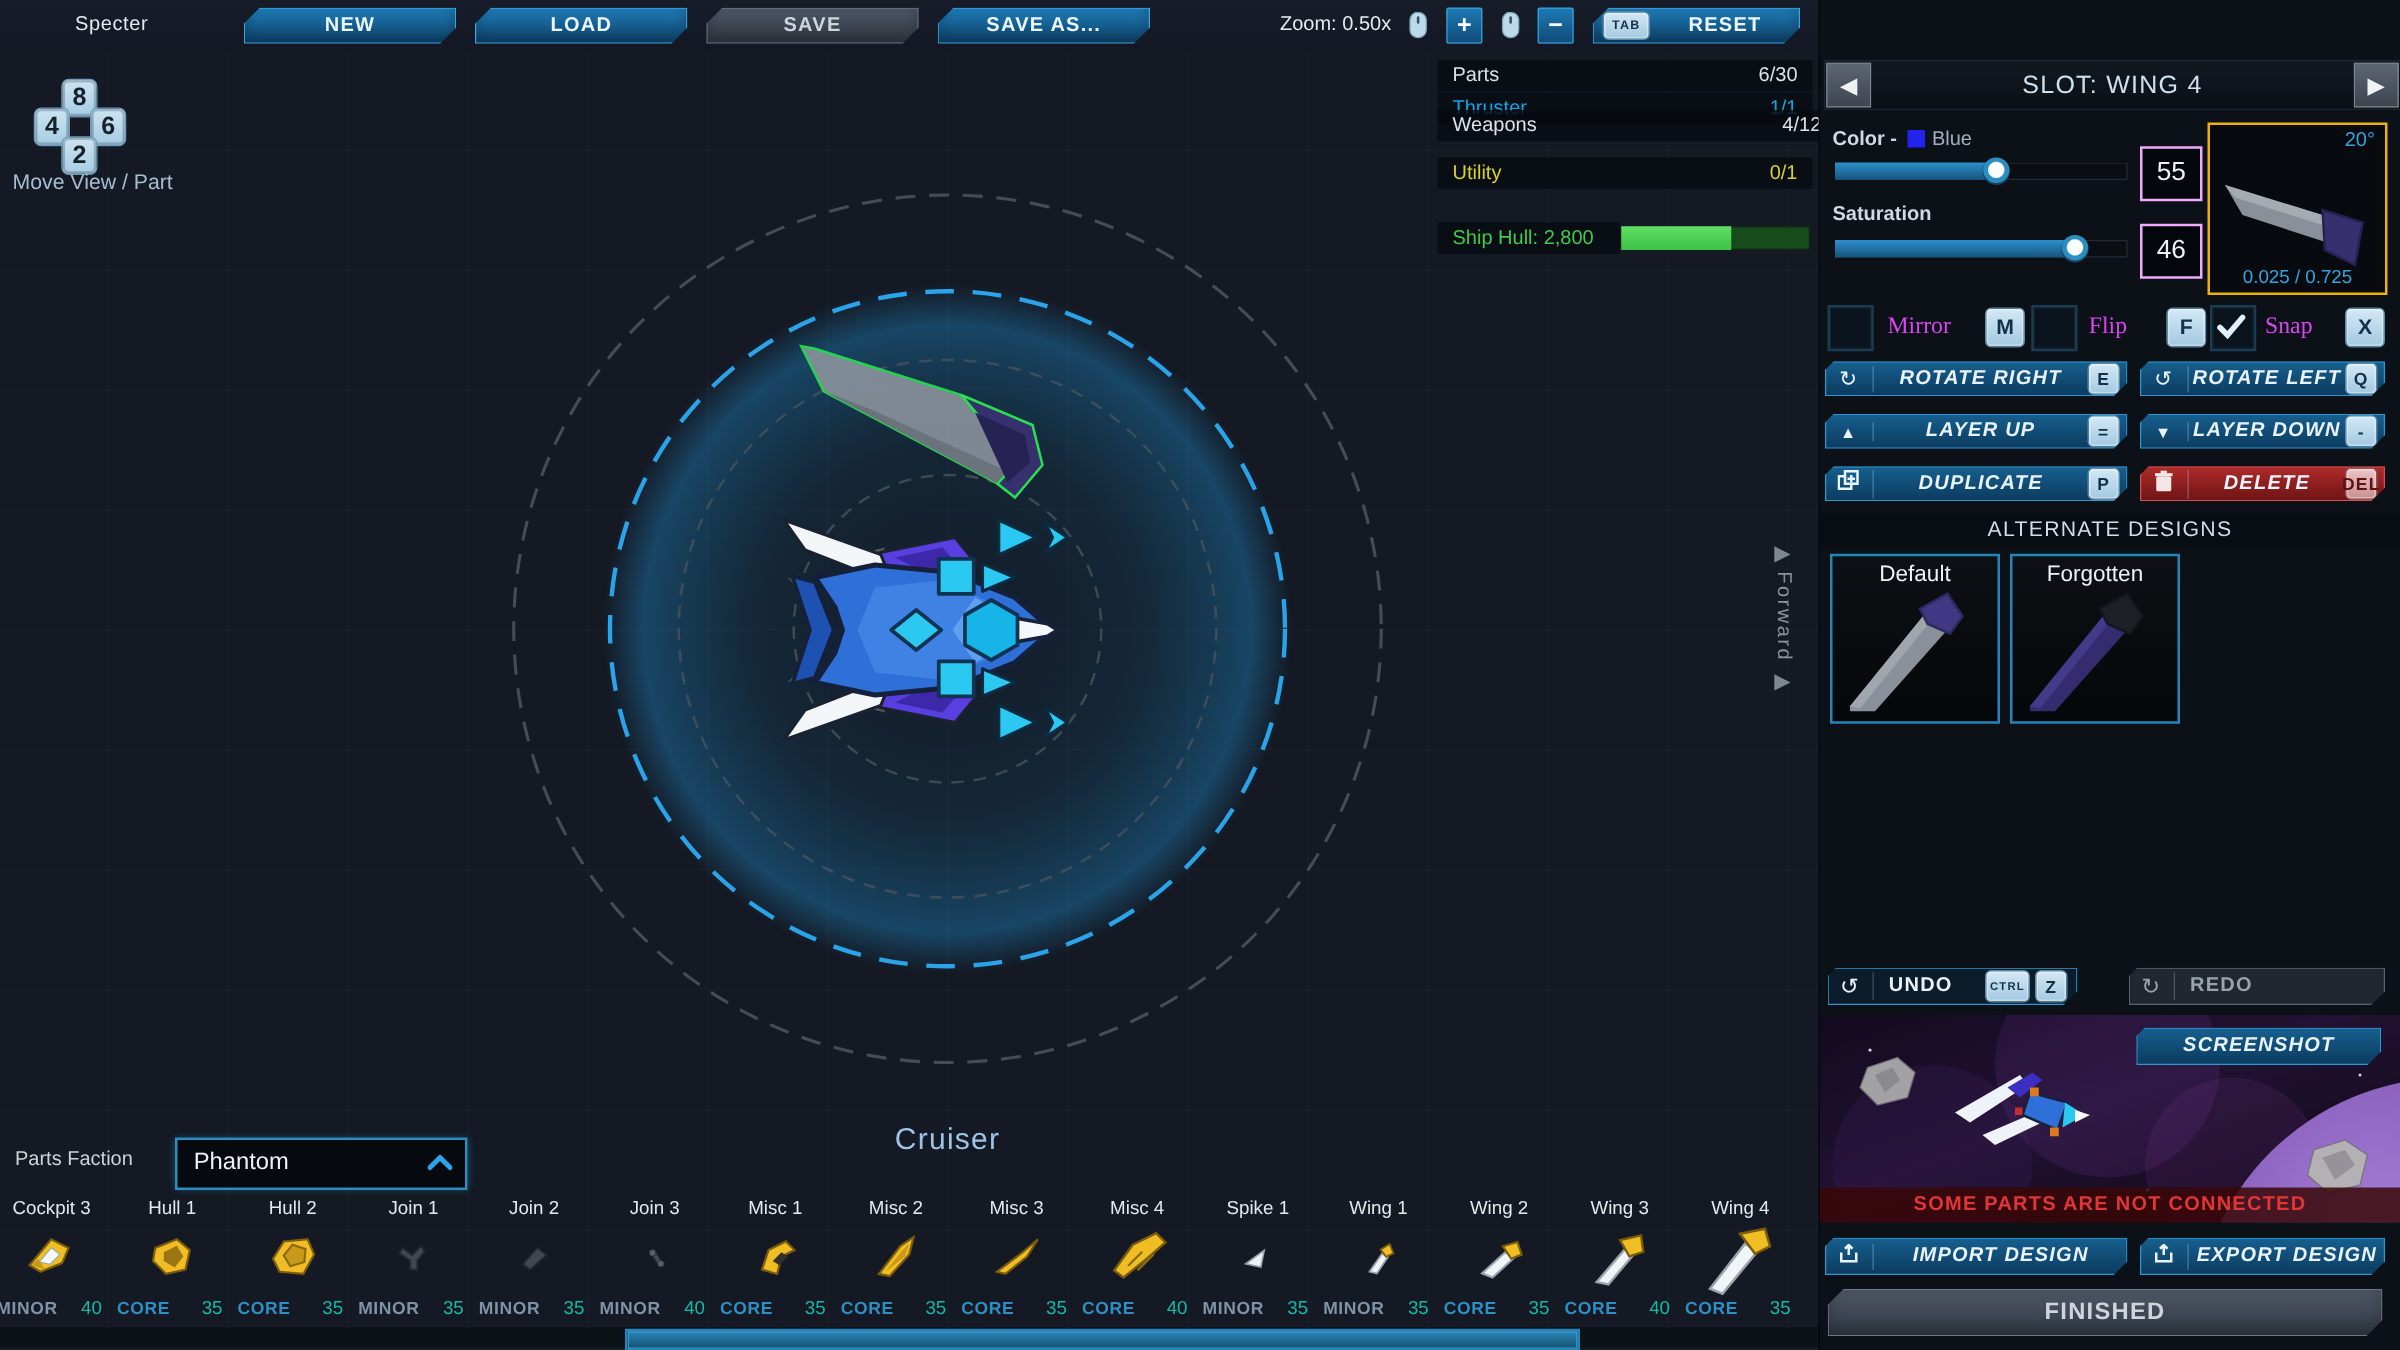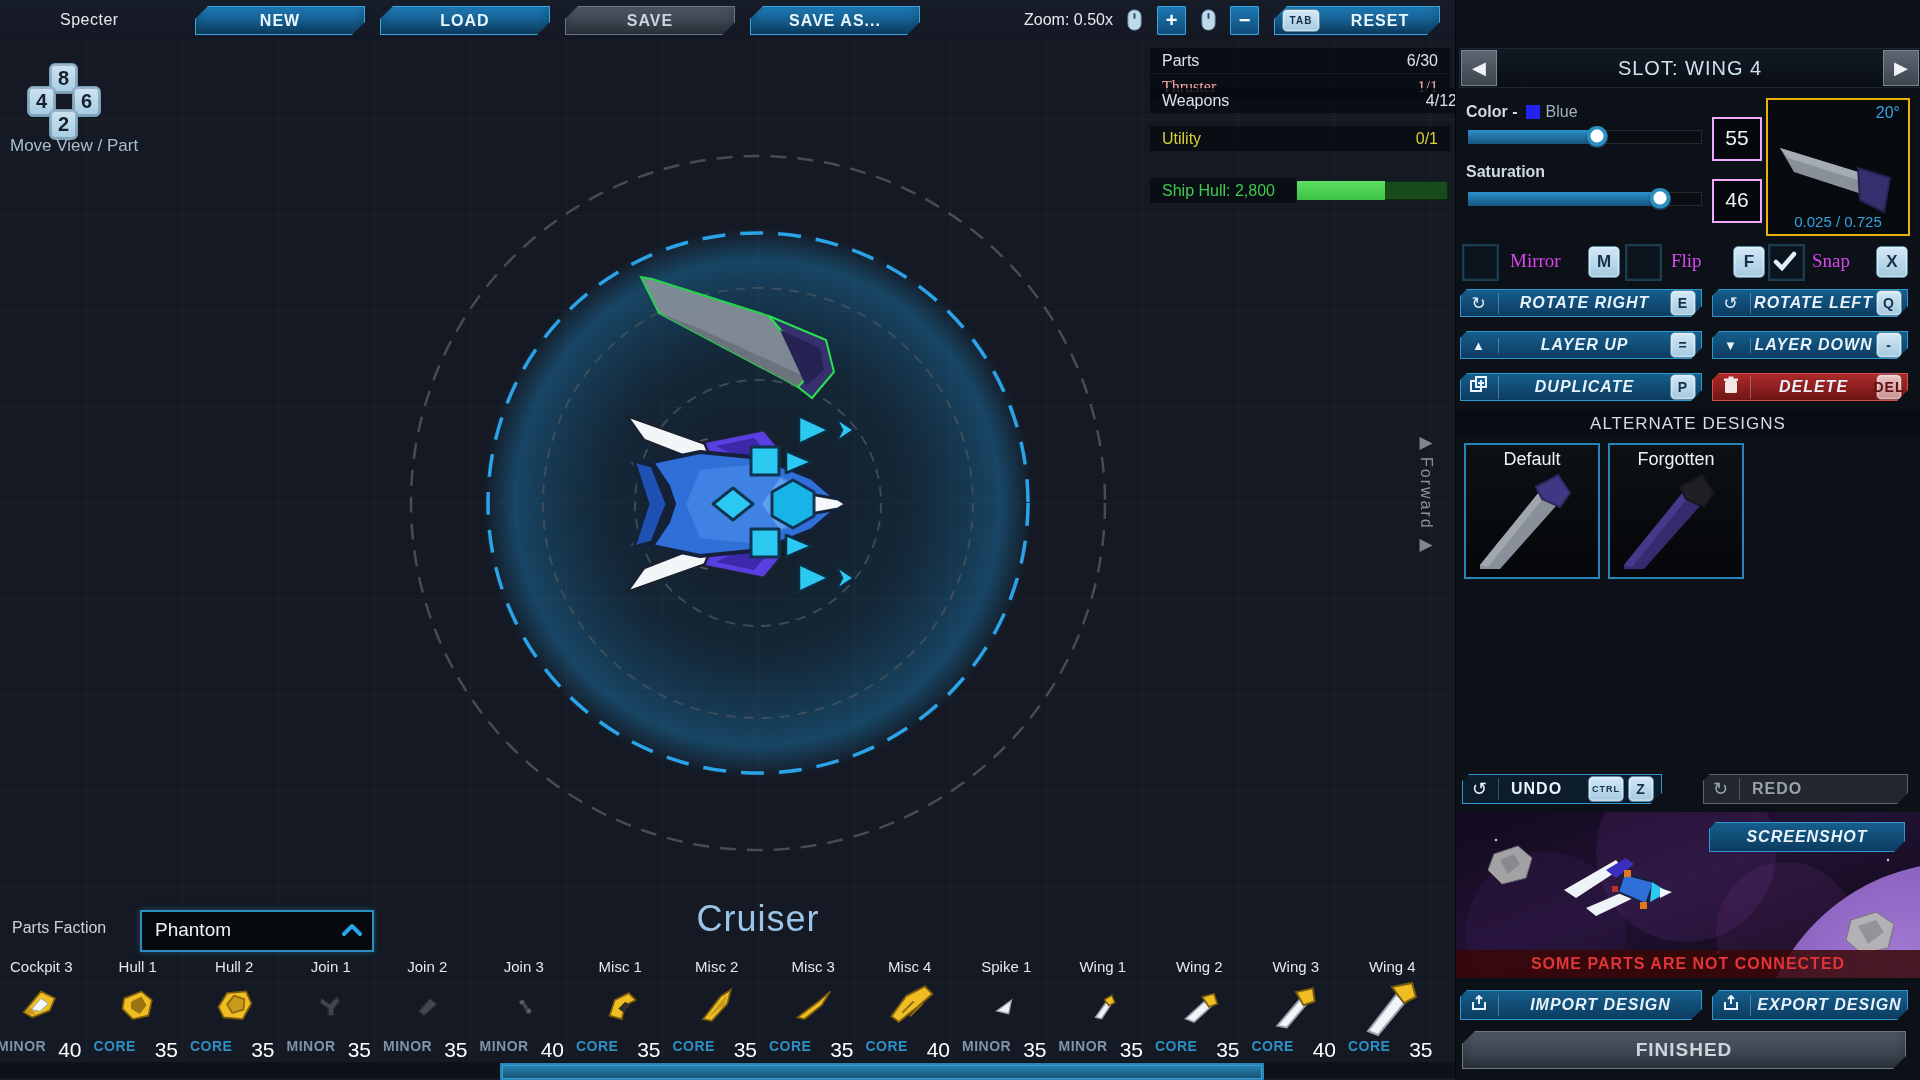--- a/index.html
+++ b/index.html
@@ -44,47 +44,47 @@
   .movekey{position:absolute;width:27px;height:29px;border-radius:6px;
     background:linear-gradient(#cde4f3,#a6cce2);border:1px solid #6f9cb8;
     box-shadow:inset 0 0 0 2px rgba(20,40,60,.25);
     color:#17212c;font-size:20px;font-weight:bold;text-align:center;line-height:29px;}
   #movecaption{position:absolute;left:10px;top:136px;color:#a7bed1;font-size:17px;}
   
   .statrow{position:absolute;left:1150px;width:300px;height:25px;background:rgba(7,11,17,.82);
     font-size:16px;line-height:25px;}
   .statrow .lbl{position:absolute;left:12px;}
   .statrow .val{position:absolute;right:12px;}
-  .c-white{color:#dde2e8;} .c-orange{color:#fca5a5;font-family:Liberation Serif, serif;} .c-yellow{color:#d8cf35;} .c-green{color:#42c94e;}
+  .c-white{color:#dde2e8;} .c-orange{color:#0ea5e9;} .c-yellow{color:#d8cf35;} .c-green{color:#42c94e;}
   #hullrow{position:absolute;left:1150px;top:178px;width:146px;height:25px;background:rgba(7,11,17,.82);
     font-size:16px;line-height:25px;}
   #hullbar{position:absolute;left:1297px;top:181px;width:151px;height:19px;background:#174b1c;
     box-shadow:inset 0 0 0 1px #0b2a0f;}
   #hullbar .fill{height:100%;background:linear-gradient(#5fdf63,#3cc244);}
   
   #class-label{position:absolute;left:608px;top:898px;width:300px;text-align:center;
-    color:#9cc4e6;font-size:36px;letter-spacing:1px;}
+    color:#9cc4e6;font-size:24px;letter-spacing:1px;}
   #forward{position:absolute;left:1408px;top:432px;width:36px;text-align:center;color:#868e98;}
   #forward .tri{font-size:17px;color:#7e868f;}
   #forward .txt{writing-mode:vertical-lr;font-size:16px;letter-spacing:2px;margin:4px auto;color:#8a929c;}
   
   #faction-label{position:absolute;left:12px;top:919px;color:#ccd3da;font-size:16px;}
   #faction-dd{position:absolute;left:140px;top:910px;width:230px;height:38px;background:#06090e;
     border:2px solid #2a8fc0;box-shadow:0 0 6px rgba(42,143,192,.45);cursor:pointer;}
   #faction-dd .val{position:absolute;left:13px;top:0;line-height:36px;color:#eef2f6;font-size:19px;}
   #faction-dd svg{position:absolute;right:10px;top:11px;}
   
   #partsbar{position:absolute;left:-7px;top:958px;width:1460px;height:100px;display:flex;}
   .pcell{width:96.5px;flex:0 0 96.5px;position:relative;cursor:pointer;}
   .pname{text-align:center;color:#e4e8ec;font-size:15px;height:20px;}
   .picon{height:58px;display:flex;align-items:center;justify-content:center;}
   .pmeta{position:absolute;left:0;bottom:0;width:100%;height:20px;font-size:14px;font-weight:bold;}
   .pmeta .badge{position:absolute;left:4px;letter-spacing:.5px;}
   .pmeta .badge.core{color:#2e8fc4;} .pmeta .badge.minor{color:#7e93a8;}
-  .pmeta .cost{position:absolute;right:8px;color:#ffffff;font-weight:normal;font-size:21px;}
+  .pmeta .cost{position:absolute;right:8px;color:#14b8a6;font-weight:normal;font-size:15px;}
   #pscroll{position:absolute;left:0;top:1062px;width:1455px;height:16px;background:#0d1219;}
   #pscroll .thumb{position:absolute;left:500px;top:1px;width:760px;height:14px;
     background:linear-gradient(#2a86b8,#15506f);box-shadow:inset 0 0 0 1px #3ba0d0;cursor:grab;}
   
   #rpanel{position:absolute;left:1455px;top:0;width:465px;height:1080px;background:#0c1118;
     border-left:1px solid #04060a;}
   #slot-header{position:absolute;left:1459px;top:48px;width:462px;height:40px;
     background:linear-gradient(#121922,#0a0f15);box-shadow:inset 0 0 0 1px #1c2530;}
   #slot-title{position:absolute;left:0;top:0;width:100%;text-align:center;line-height:40px;
     color:#cfe0ef;font-size:20px;letter-spacing:1px;}

